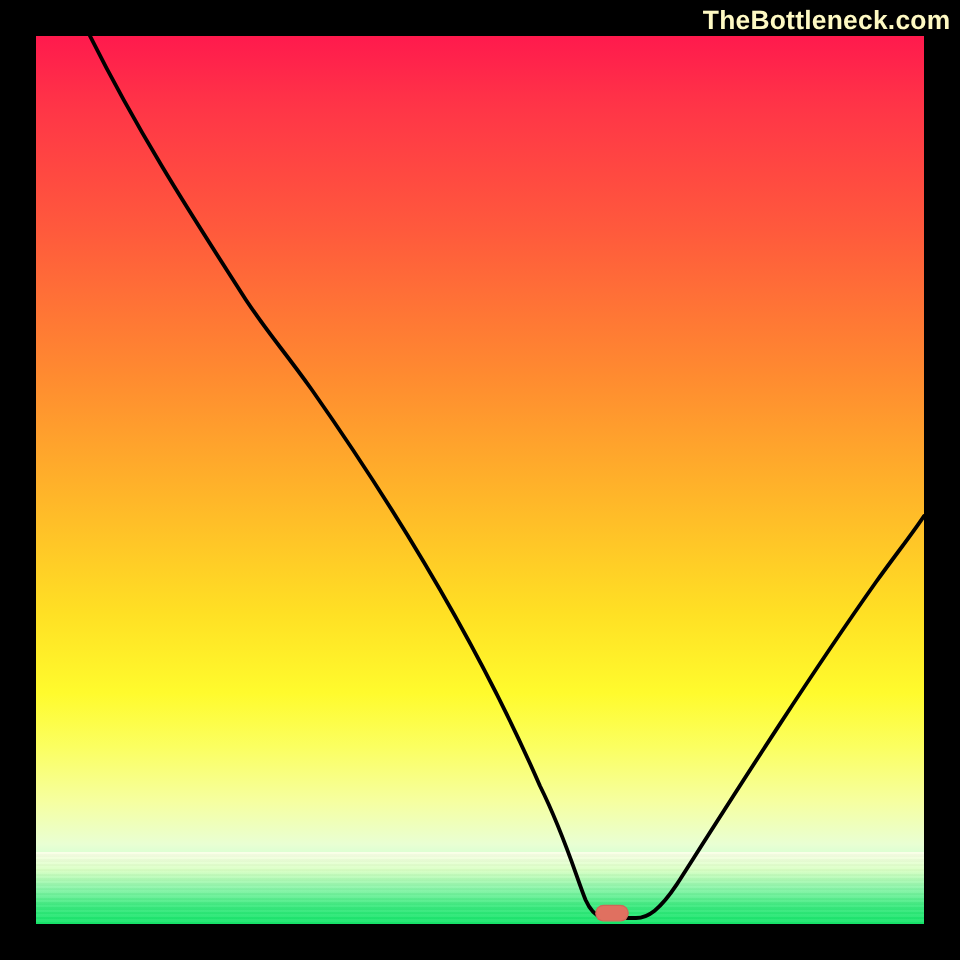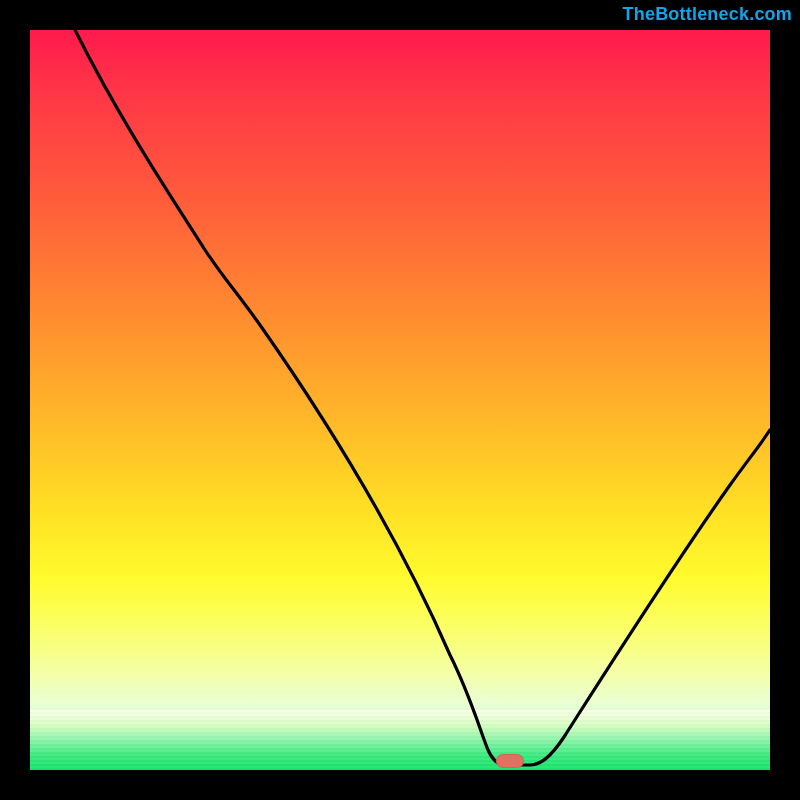--- a/index.html
+++ b/index.html
@@ -14,22 +14,22 @@
   .frame {
     position: relative;
     width: 800px;
     height: 800px;
     background: #000;
   }
   .watermark {
     position: absolute;
     top: 4px;
     right: 8px;
-    color: #0ea5e9;
-    font-size: 18px;
+    color: #fef9c3;
+    font-size: 22px;
     font-weight: 600;
     letter-spacing: 0.2px;
   }
   .plot-area {
     position: absolute;
     left: 30px;
     top: 30px;
     width: 740px;
     height: 740px;
     overflow: hidden;

